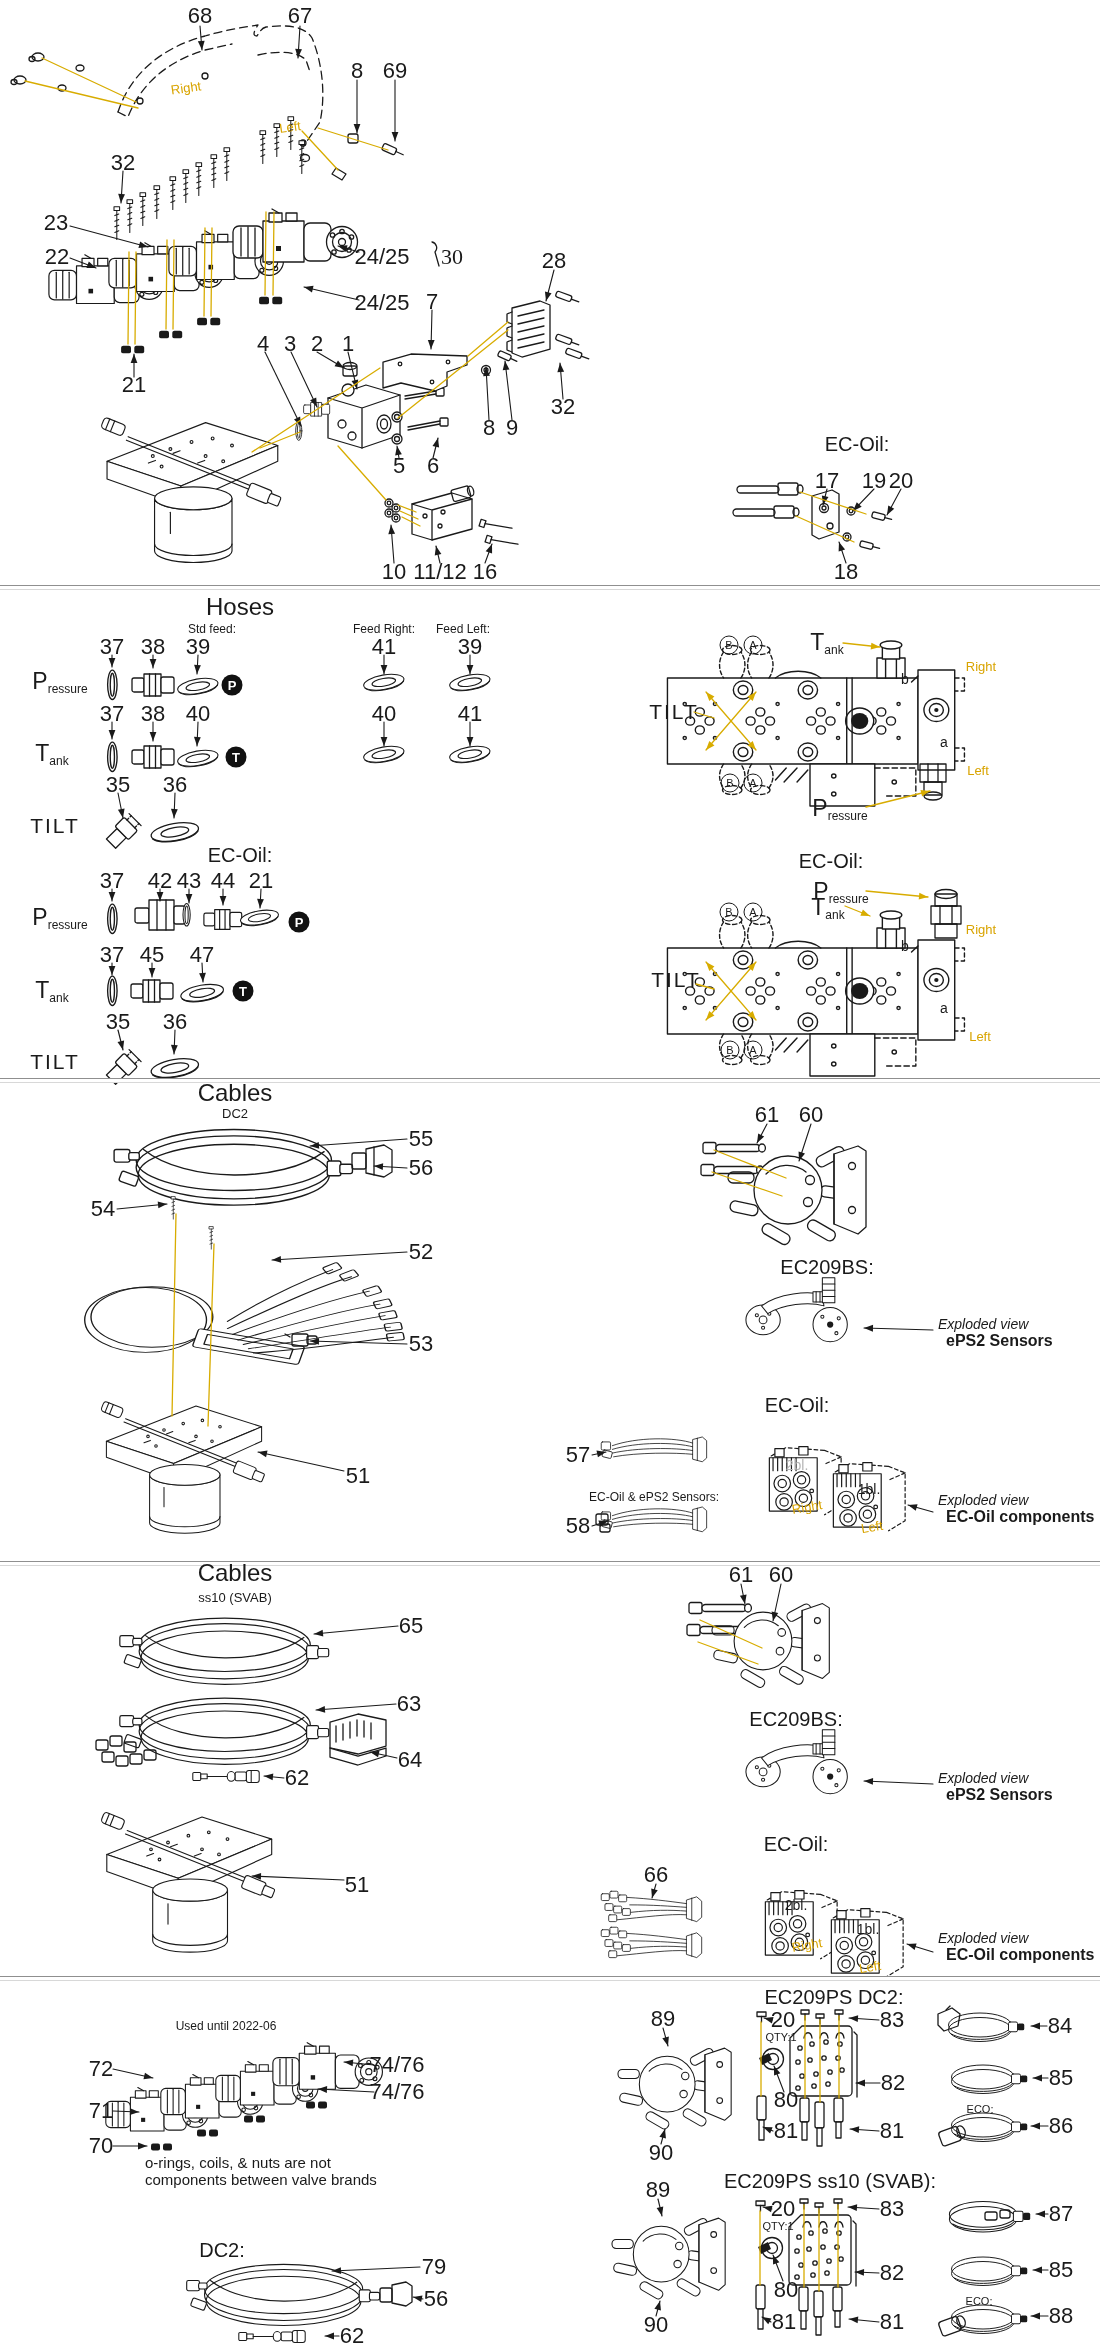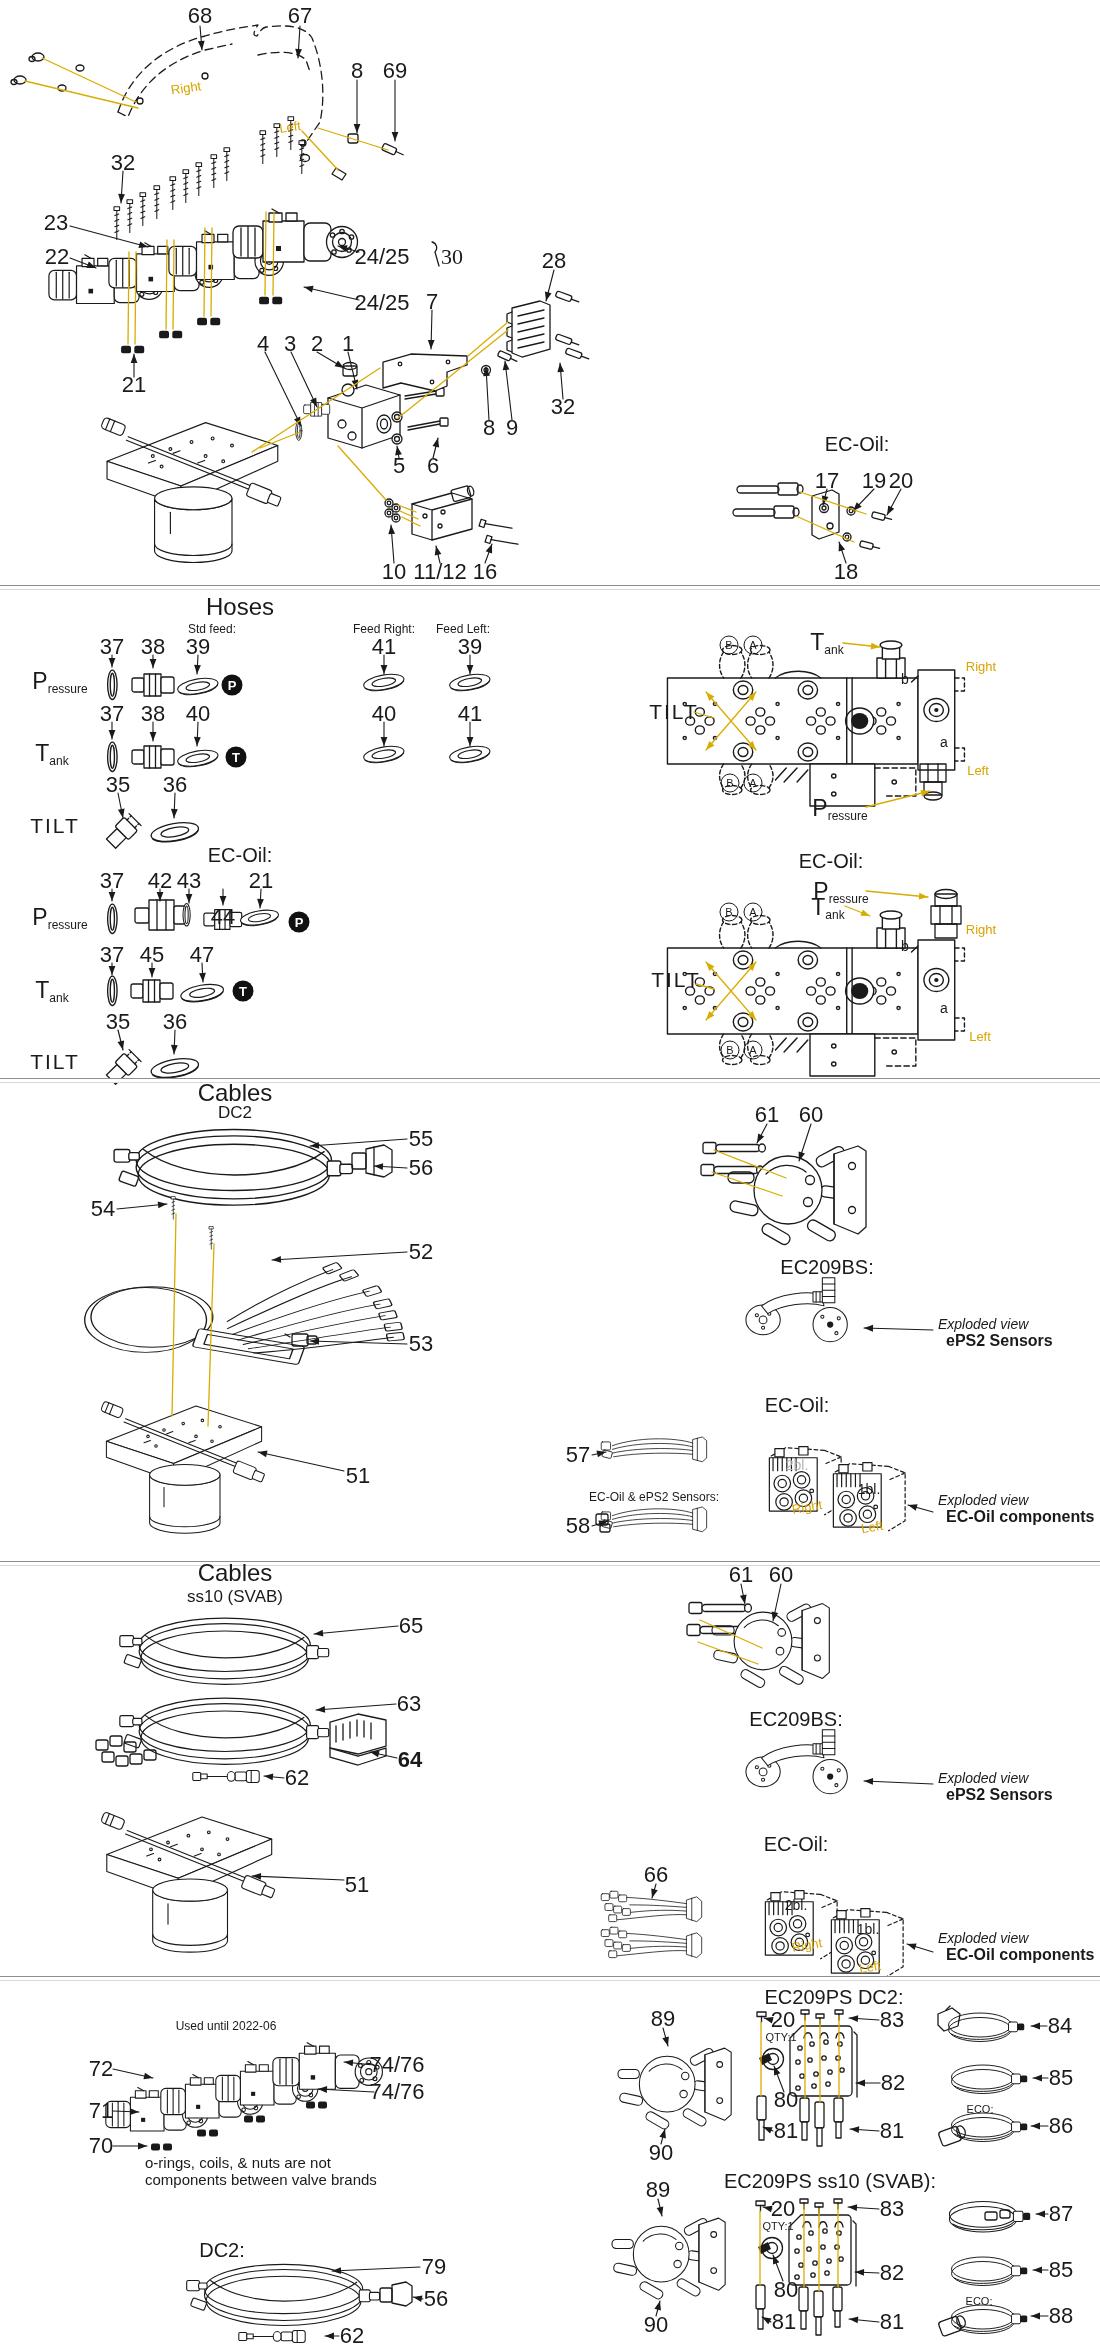--- a/index.html
+++ b/index.html
@@ -18,21 +18,21 @@
   .bl{font-size:14px;margin-top:36px;}
   .gh-txt{color:#b5b5b5;}
   .yellow{font-size:13px;color:#d9a400;}
   .port{font-size:14px;}
   .circ{width:17px;height:17px;border:1.3px solid #1a1a1a;border-radius:50%;font-size:11px;line-height:17px;text-align:center;}
   .badge{width:21px;height:21px;background:#111;color:#fff;border-radius:50%;font-size:13px;font-weight:bold;line-height:21px;text-align:center;}
   .rowl .big{font-size:23px;}
   .rowl .sub{font-size:12px;position:relative;top:4px;}
   .tiltl{font-size:21px;letter-spacing:2px;}
   .t24{font-size:24px;}
-  .t17{font-size:17px;text-align:right;}
+  .t17{font-size:13px;text-align:right;}
   .t27{font-size:27px;letter-spacing:3px;}
   .h20{font-size:20px;}
   .note{font-size:15px;}
   .ann-i{font-size:14px;font-style:italic;}
   .ann-b{font-size:16px;font-weight:bold;margin-left:8px;}
   .left-anchor{transform:translate(0,-50%);}
 </style>
 </head>
 <body>
 
@@ -1077,21 +1077,21 @@
     <div class="callout yellow" style="left: 978px; top: 770px;">Left</div>
     <div class="callout circ" style="left: 729px; top: 645px;">B</div>
     <div class="callout circ" style="left: 753px; top: 645px;">A</div>
     <div class="callout circ" style="left: 730px; top: 783px;">B</div>
     <div class="callout circ" style="left: 753px; top: 783px;">A</div>
     <div class="callout port" style="left: 905px; top: 679px;">b</div>
     <div class="callout port" style="left: 944px; top: 742px;">a</div>
     <div class="callout num" style="left: 112px; top: 881px;">37</div>
     <div class="callout num" style="left: 160px; top: 881px;">42</div>
     <div class="callout num" style="left: 189px; top: 881px;">43</div>
-    <div class="callout num" style="left: 223px; top: 881px; margin-top: 36px;">44</div>
+    <div class="callout num" style="left: 223px; top: 881px;">44</div>
     <div class="callout num" style="left: 261px; top: 881px;">21</div>
     <div class="callout num" style="left: 112px; top: 955px;">37</div>
     <div class="callout num" style="left: 152px; top: 955px;">45</div>
     <div class="callout num" style="left: 202px; top: 955px;">47</div>
     <div class="callout num" style="left: 118px; top: 1022px;">35</div>
     <div class="callout num" style="left: 175px; top: 1022px;">36</div>
     <div class="callout rowl" style="left: 60px; top: 917px;"><span class="big">P</span><span class="sub">ressure</span></div>
     <div class="callout rowl" style="left: 52px; top: 990px;"><span class="big">T</span><span class="sub">ank</span></div>
     <div class="callout tiltl" style="left: 55px; top: 1062px;">TILT</div>
     <div class="callout badge" style="left: 299px; top: 922px;">P</div>
@@ -1116,21 +1116,21 @@
     <div class="callout num" style="left: 767px; top: 1115px;">61</div>
     <div class="callout num" style="left: 811px; top: 1115px;">60</div>
     <div class="callout num" style="left: 578px; top: 1455px;">57</div>
     <div class="callout num" style="left: 578px; top: 1526px;">58</div>
     <div class="callout bl gh-txt" style="left: 797px; top: 1429px;">2bl.</div>
     <div class="callout bl" style="left: 869px; top: 1453px;">1bl.</div>
     <div class="callout yellow" style="left: 807px; top: 1507px; transform: translate(-50%, -50%) rotate(-10deg);">Right</div>
     <div class="callout yellow" style="left: 872px; top: 1527px; transform: translate(-50%, -50%) rotate(-10deg);">Left</div>
     <div class="callout num" style="left: 411px; top: 1626px;">65</div>
     <div class="callout num" style="left: 409px; top: 1704px;">63</div>
-    <div class="callout num" style="left: 410px; top: 1760px; font-weight: bold;">64</div>
+    <div class="callout num" style="left: 410px; top: 1760px;">64</div>
     <div class="callout num" style="left: 297px; top: 1778px;">62</div>
     <div class="callout num" style="left: 357px; top: 1885px;">51</div>
     <div class="callout num" style="left: 741px; top: 1575px;">61</div>
     <div class="callout num" style="left: 781px; top: 1575px;">60</div>
     <div class="callout num" style="left: 656px; top: 1875px;">66</div>
     <div class="callout bl" style="left: 796px; top: 1869px;">2bl.</div>
     <div class="callout bl" style="left: 868px; top: 1893px;">1bl.</div>
     <div class="callout yellow" style="left: 807px; top: 1945px; transform: translate(-50%, -50%) rotate(-10deg);">Right</div>
     <div class="callout yellow" style="left: 870px; top: 1967px; transform: translate(-50%, -50%) rotate(-10deg);">Left</div>
     <div class="callout num" style="left: 101px; top: 2069px;">72</div>

